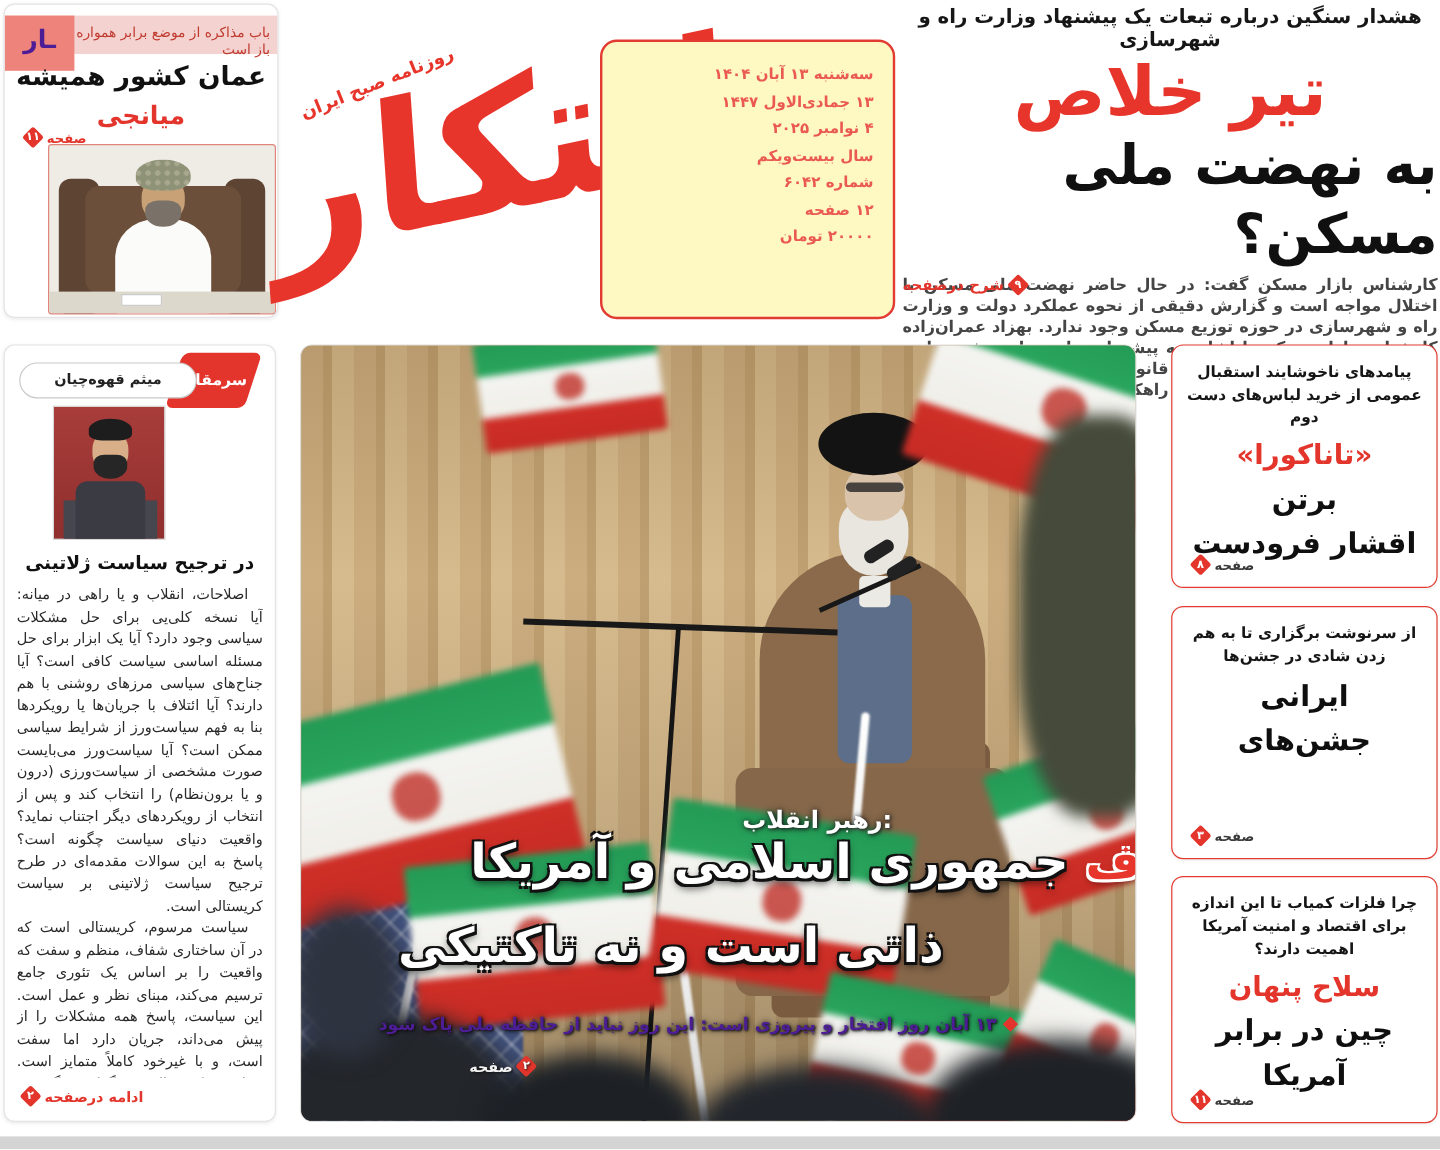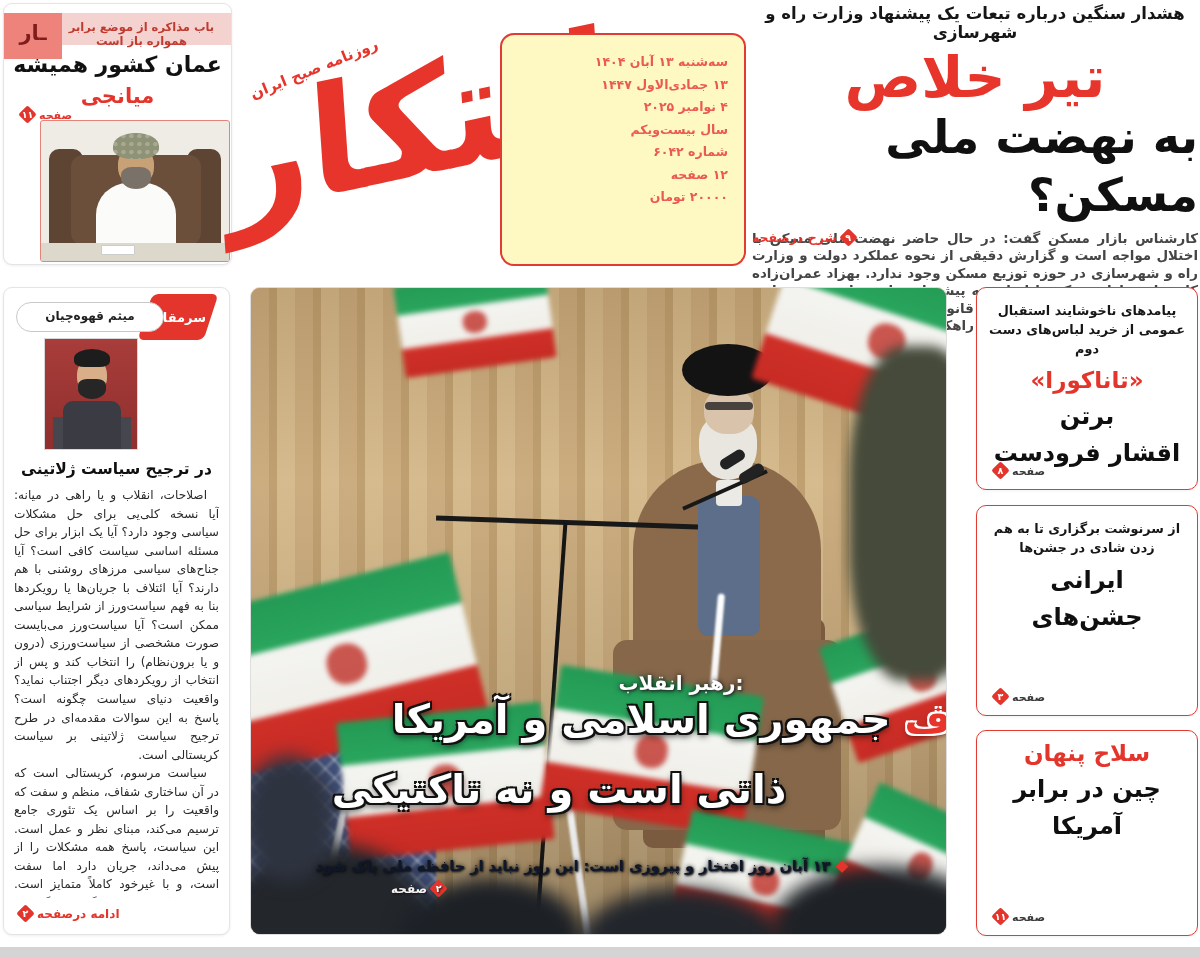--- a/index.html
+++ b/index.html
@@ -6,23 +6,23 @@
   *{margin:0;padding:0;box-sizing:border-box;}
   body{background:#fff;font-family:"DejaVu Sans",sans-serif;}
   .page{position:relative;width:1200px;height:958px;background:#fff;overflow:hidden;}
   .abs{position:absolute;}
   .rtl{direction:rtl;}
   .box{background:#fff;border:1px solid #e4e4e4;border-radius:9px;box-shadow:0 1px 3px rgba(0,0,0,.07);}
 
   
   .oman{left:3px;top:3px;width:229px;height:262px;overflow:hidden;}
   .oman-band{position:absolute;left:0;right:0;top:9px;height:32px;background:#f4d2cf;}
-  .oman-corner{position:absolute;left:0;top:9px;width:58px;height:46px;background:#ee837b;color:#7f1d1d;
+  .oman-corner{position:absolute;left:0;top:9px;width:58px;height:46px;background:#ee837b;color:#4c1d95;
     font-size:21px;font-weight:bold;text-align:center;line-height:40px;}
-  .oman-kicker{position:absolute;left:54px;right:6px;top:16px;color:#c03a30;font-size:11.5px;font-weight:bold;text-align:center;}
+  .oman-kicker{position:absolute;left:54px;right:6px;top:16px;color:#c03a30;font-size:11.5px;font-weight:normal;}
   .oman-t1{position:absolute;left:0;right:0;top:48px;text-align:center;font-size:22px;font-weight:bold;color:#111;}
   .oman-t2{position:absolute;left:0;right:0;top:80px;text-align:center;font-size:21px;font-weight:bold;color:var(--red);}
   .oman-page{position:absolute;left:12px;top:102px;color:var(--red);font-size:11px;font-weight:bold;}
   .oman-photo{position:absolute;left:36px;top:116px;width:190px;height:142px;border:1px solid #e0847c;border-radius:3px;
     background:#efece6;overflow:hidden;}
   .om-chair-l{position:absolute;left:8px;top:28px;width:34px;height:114px;background:#5d4433;border-radius:10px;}
   .om-chair-r{position:absolute;right:8px;top:28px;width:34px;height:114px;background:#5d4433;border-radius:10px;}
   .om-chair-b{position:absolute;left:30px;top:34px;width:130px;height:90px;background:#6b4f3b;border-radius:12px;}
   .om-robe{position:absolute;left:55px;top:62px;width:80px;height:80px;background:#fbfbf9;border-radius:40% 40% 6px 6px;}
   .om-head{position:absolute;left:77px;top:26px;width:36px;height:38px;background:#c9a176;border-radius:45%;}
@@ -116,21 +116,21 @@
   .c3{left:328px;top:600px;width:205px;height:115px;background:#22262c;}
   .c4{left:518px;top:578px;width:225px;height:135px;background:#1e2227;}
   .c5{left:598px;top:58px;width:135px;height:335px;background:#454a3a;border-radius:40%;filter:blur(6px);}
   .c6{left:-10px;top:468px;width:95px;height:125px;background:#2e3340;}
   .ph-overline{position:absolute;left:430px;top:383px;transform:translateX(-50%);font-size:20px;font-weight:bold;color:#fff;
     text-shadow:1px 1px 3px #222,0 0 6px rgba(0,0,0,.7);white-space:nowrap;}
   .ph-line1{position:absolute;left:465px;top:408px;transform:translateX(-50%);white-space:nowrap;font-size:40px;font-weight:bold;direction:rtl;}
   .ph-line2{position:absolute;left:308px;top:478px;transform:translateX(-50%);white-space:nowrap;font-size:40px;font-weight:bold;}
   .ow{color:#fff;text-shadow:2px 2px 0 #111,-2px -2px 0 #111,2px -2px 0 #111,-2px 2px 0 #111,0 3px 7px rgba(0,0,0,.75);}
   .orw{color:#e8352b;text-shadow:2px 2px 0 #fff,-2px -2px 0 #fff,2px -2px 0 #fff,-2px 2px 0 #fff,0 3px 6px rgba(0,0,0,.45);}
-  .ph-sub{position:absolute;left:330px;top:570px;transform:translateX(-50%);white-space:nowrap;color:#0f172a;font-size:14.5px;
+  .ph-sub{position:absolute;left:330px;top:558px;transform:translateX(-50%);white-space:nowrap;color:#4c1d95;font-size:14.5px;
     font-weight:bold;text-shadow:1px 1px 2px #111,0 0 5px rgba(0,0,0,.8);direction:rtl;}
   .ph-sub .bullet{display:inline-block;width:9px;height:9px;background:var(--red);transform:rotate(45deg);margin-left:7px;}
   .ph-page{position:absolute;left:140px;top:592px;color:#f2f2f2;font-size:12px;font-weight:bold;
     text-shadow:1px 1px 2px #111;}
 
   
   .rbox{left:976px;width:222px;border:1.5px solid #e23b31;border-radius:10px;background:#fff;
     box-shadow:0 1px 3px rgba(0,0,0,.06);}
   .rb1{top:287px;height:203px;} .rb2{top:505px;height:211px;} .rb3{top:730px;height:206px;}
   .rb-kicker{margin:13px 10px 0;text-align:center;font-size:12.8px;font-weight:bold;color:#161616;line-height:19px;}
@@ -289,20 +289,21 @@
   <div class="abs rbox rb2 rtl">
     <div class="rb-kicker">از سرنوشت برگزاری تا به هم زدن شادی در جشن‌ها</div>
     <div class="rb-black">ایرانی</div>
     <div class="rb-black">جشن‌های</div>
     <div class="rb-page">
       <span>صفحه</span><span class="pbadge"><i class="pb-sq"></i><b class="pb-num">۳</b></span>
     </div>
   </div>
 
   <div class="abs rbox rb3 rtl">
+    <div class="rb-kicker">چرا فلزات کمیاب تا این اندازه برای اقتصاد و امنیت آمریکا اهمیت دارند؟</div>
     <div class="rb-red">سلاح پنهان</div>
     <div class="rb-black">چین در برابر</div>
     <div class="rb-black">آمریکا</div>
     <div class="rb-page">
       <span>صفحه</span><span class="pbadge"><i class="pb-sq"></i><b class="pb-num">۱۱</b></span>
     </div>
   </div>
 
   <div class="abs bottom-bar"></div>
 </div>

